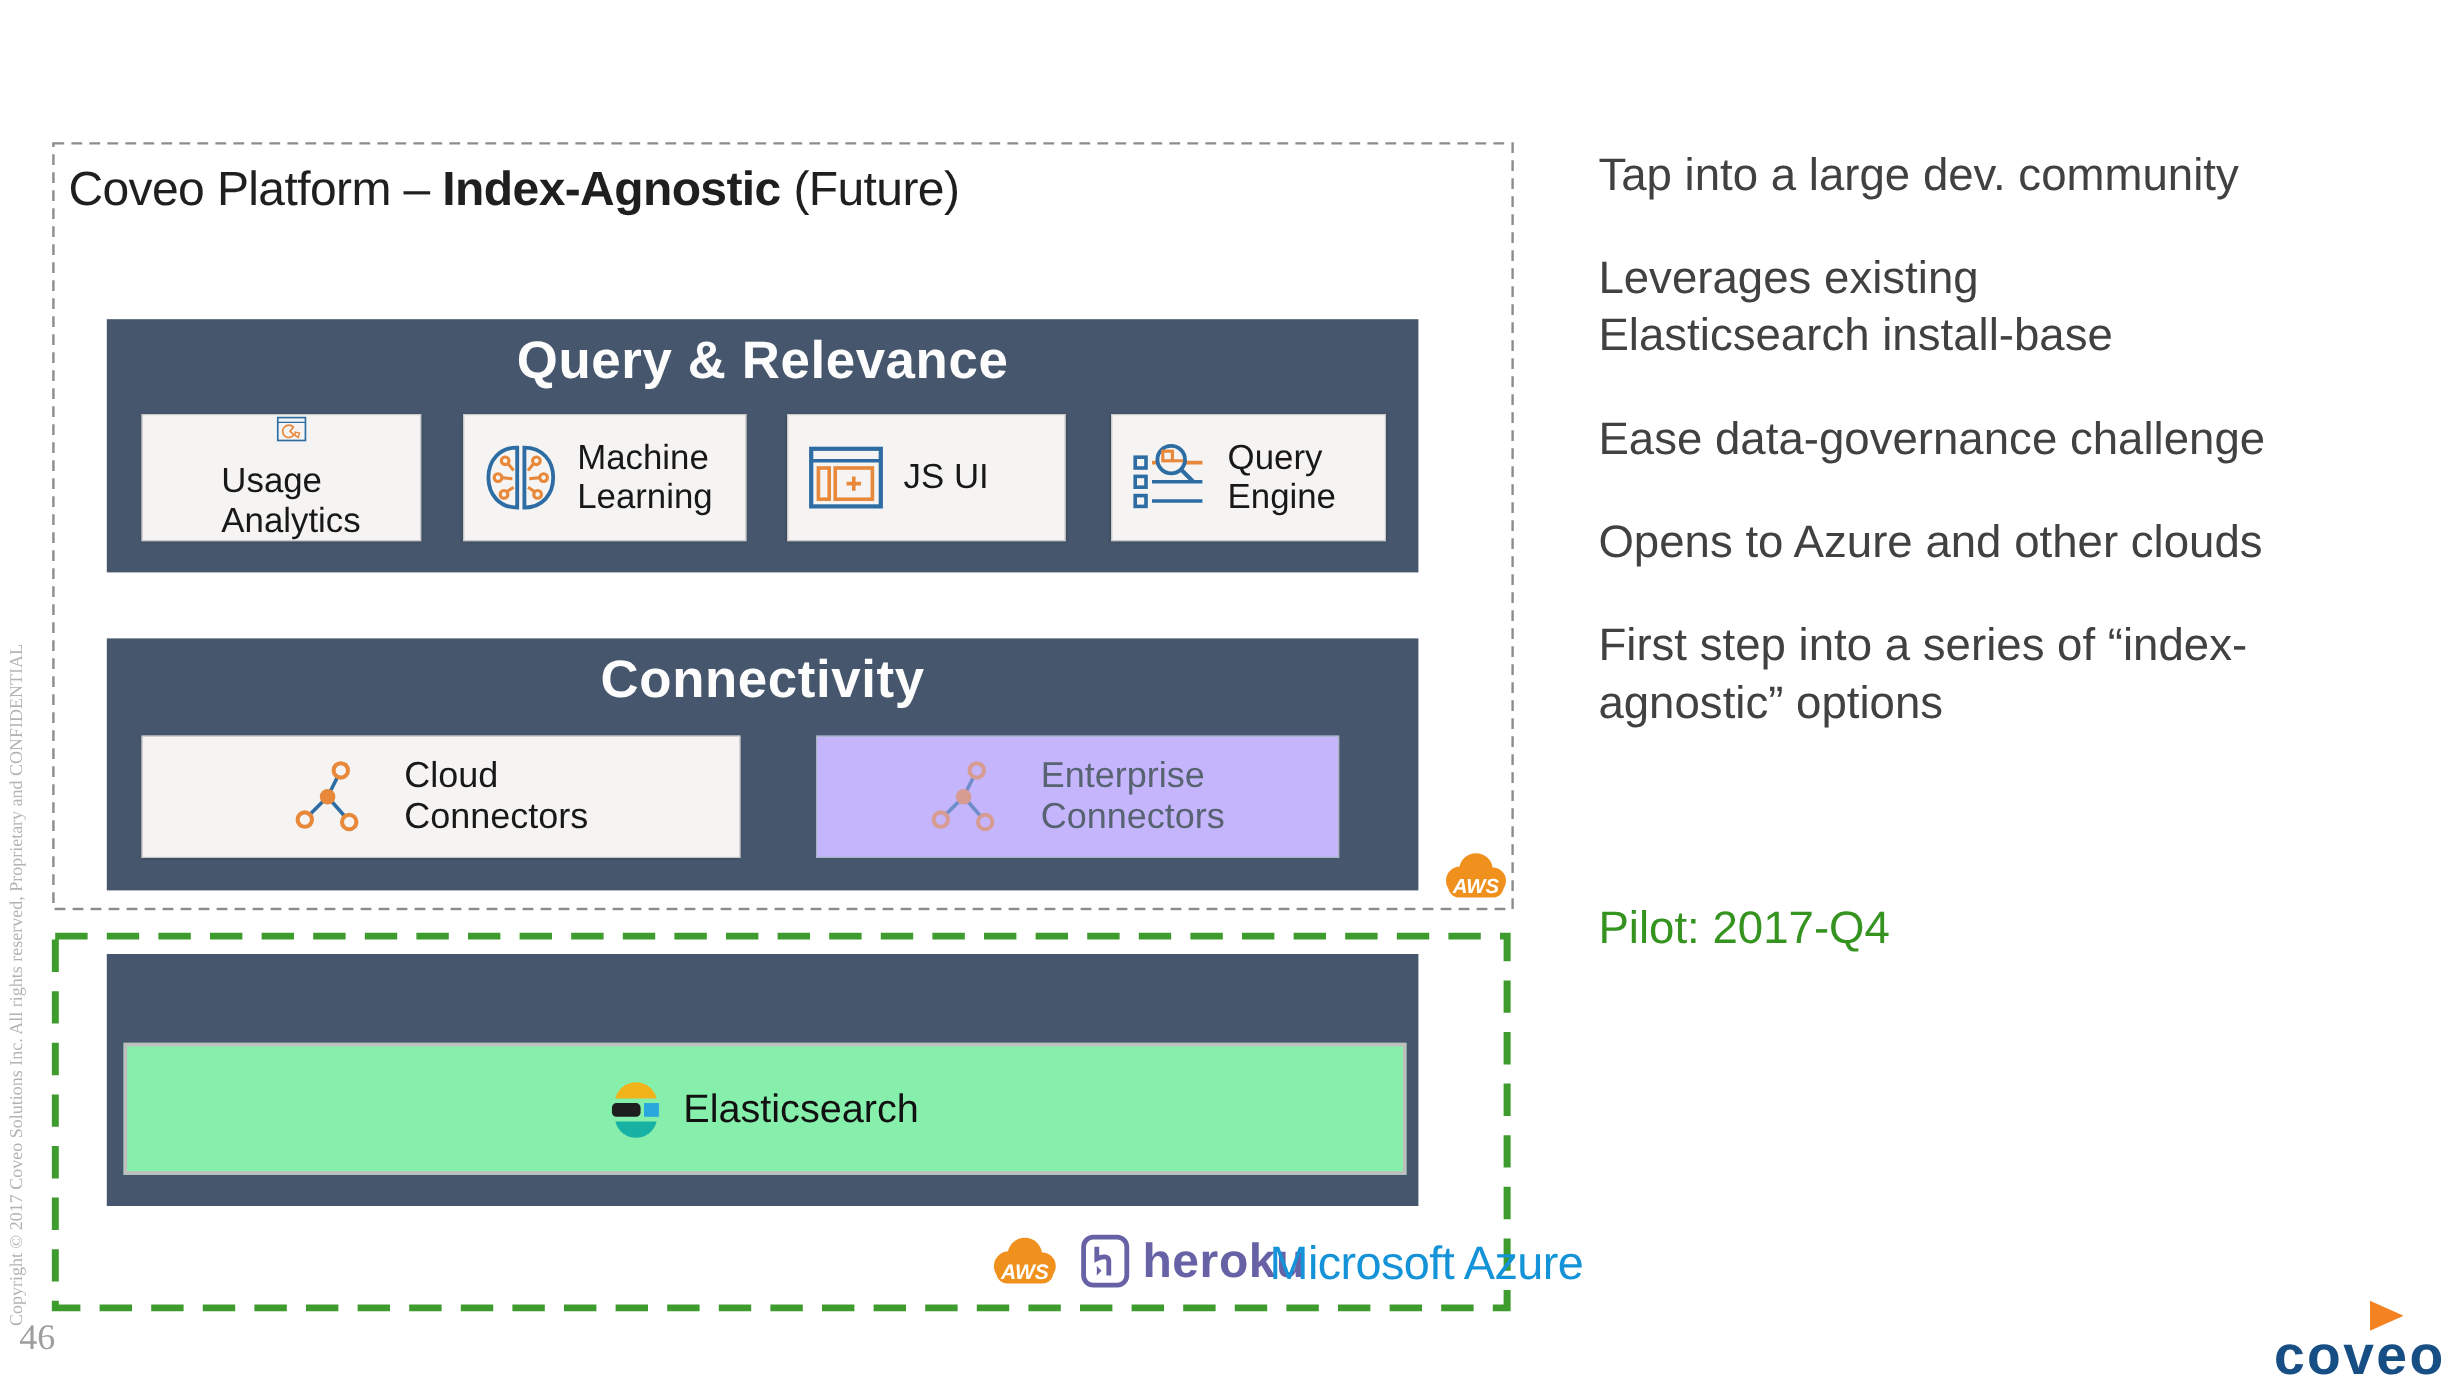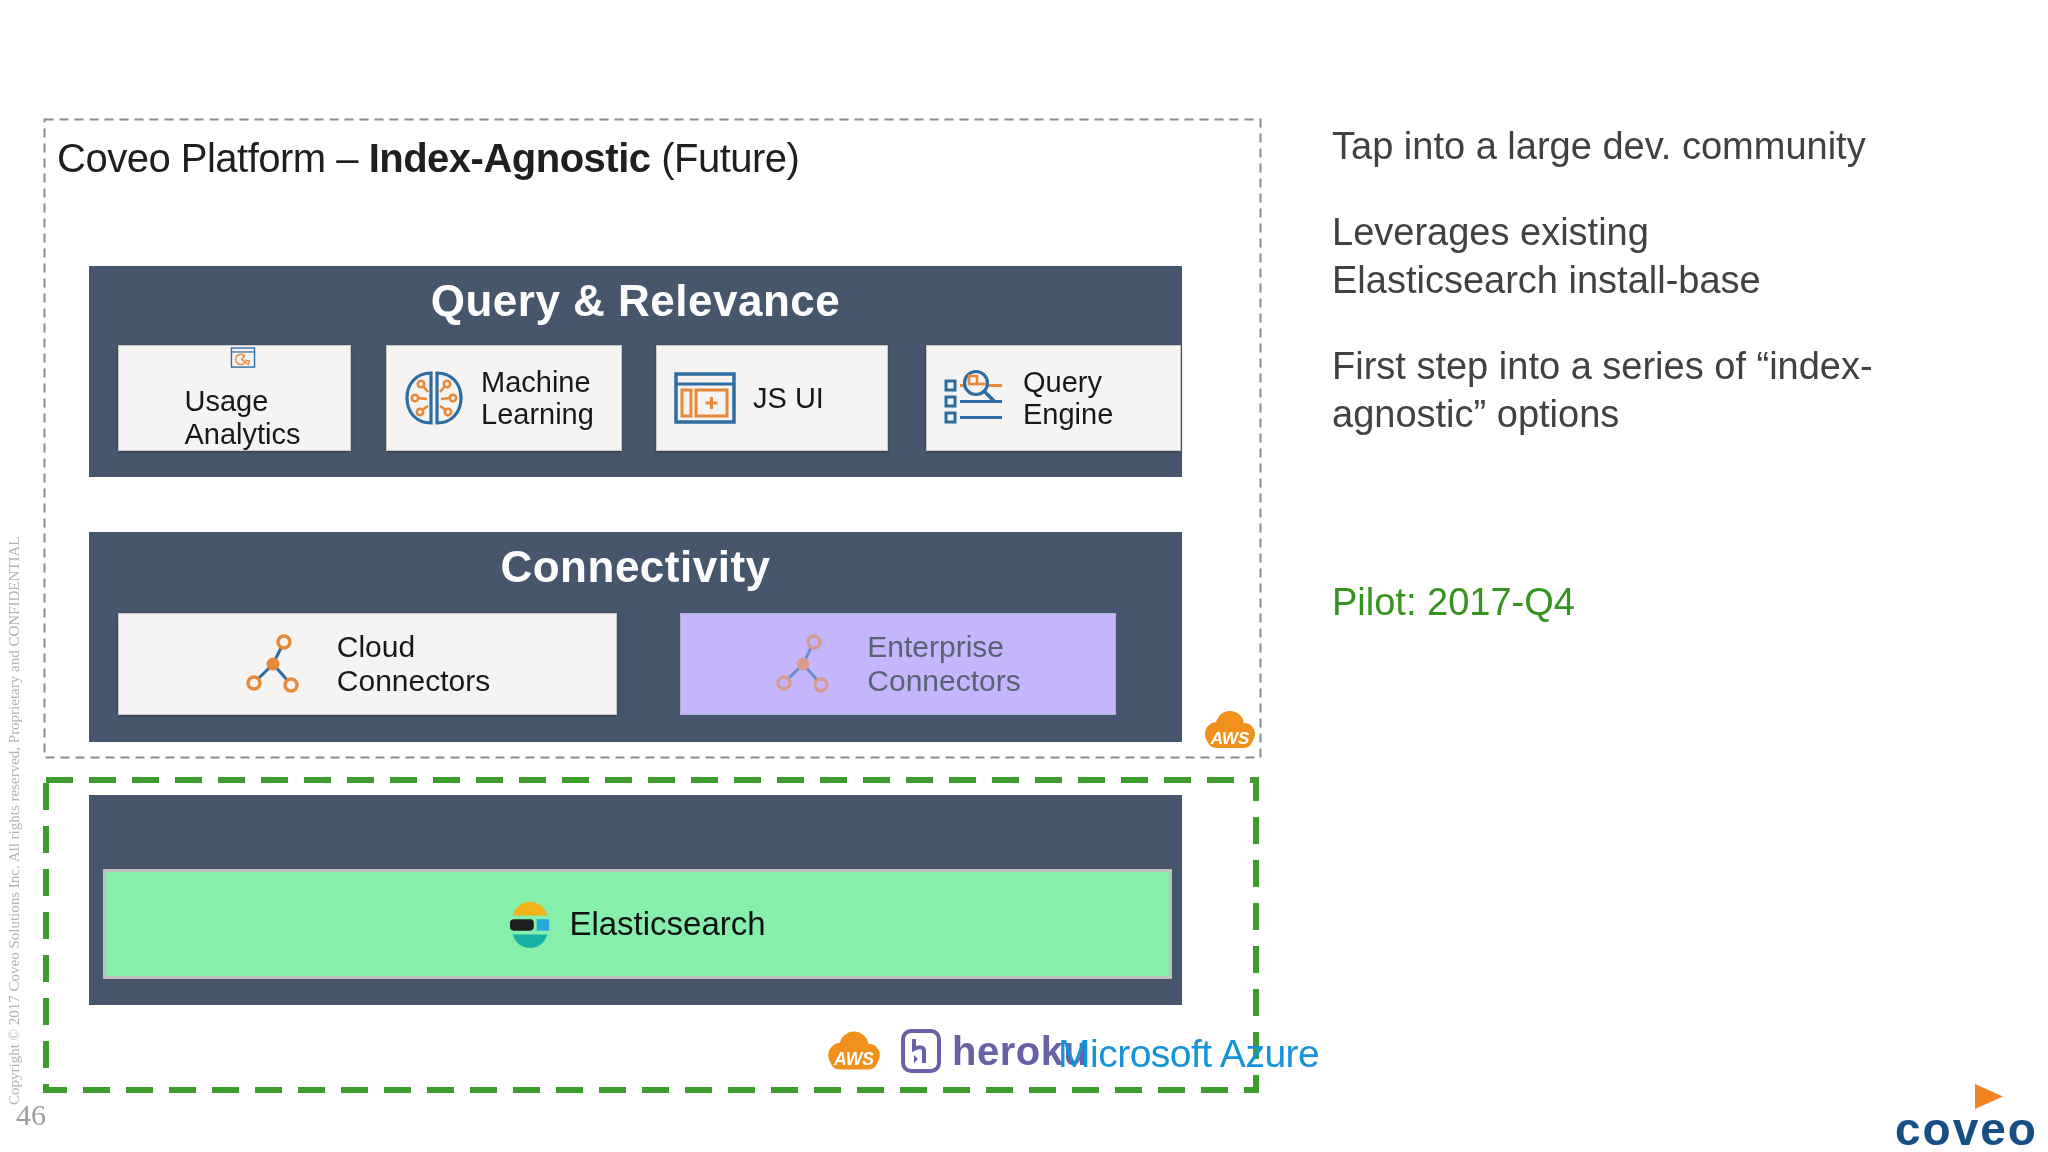--- a/index.html
+++ b/index.html
@@ -26,21 +26,21 @@
 
   
   .card{position:absolute;background:#f5f4f2;border:1px solid #c9c9c9;
         box-shadow:0 1px 3px rgba(0,0,0,.25);
         display:flex;align-items:center;box-sizing:border-box;}
   .card .lbl{font-size:29px;line-height:1.12;color:#181818;}
   .qcards .card{top:79px;height:106px;padding-left:16px;gap:16px;}
   #card-usage{left:29px;width:233px;flex-direction:column;}
   #card-ml{left:297px;width:236px;}
   #card-jsui{left:567px;width:232px;}
-  #card-qe{left:837px;width:255px;}
+  #card-qe{left:837px;width:229px;}
 
   .ccard{top:81px;height:102px;justify-content:center;gap:36px;}
   #card-cloud{left:29px;width:499px;}
   #card-ent{left:591px;width:436px;background:#c4b5fd;border:1px solid #a9b4c2;box-shadow:none;}
   #card-ent .lbl{color:#586372;}
   .ccard .lbl{font-size:30px;}
 
   
   #es-box{left:14px;top:74px;width:1063px;height:104px;position:absolute;
           background:#86efac;border:3px solid #bfbfbf;
@@ -240,20 +240,22 @@
 </div>
 
 <div id="azure-logo" class="abs">
   <span>Microsoft Azure</span>
 </div>
 
 <div id="notes" class="abs">
   <p class="pre">Tap into a large dev. community</p>
   <p class="pre">Leverages existing
 Elasticsearch install-base</p>
+  <p class="pre">Ease data-governance challenge</p>
+  <p class="pre">Opens to Azure and other clouds</p>
   <p class="pre">First step into a series of “index-
 agnostic” options</p>
   <p id="pilot">Pilot: 2017-Q4</p>
 </div>
 
 <div id="page-num" class="abs">46</div>
 <div id="copyright" class="abs">Copyright © 2017 Coveo Solutions Inc.  All rights reserved, Proprietary and CONFIDENTIAL</div>
 
 <div id="coveo-logo" class="abs">
   <span class="tri"></span>

